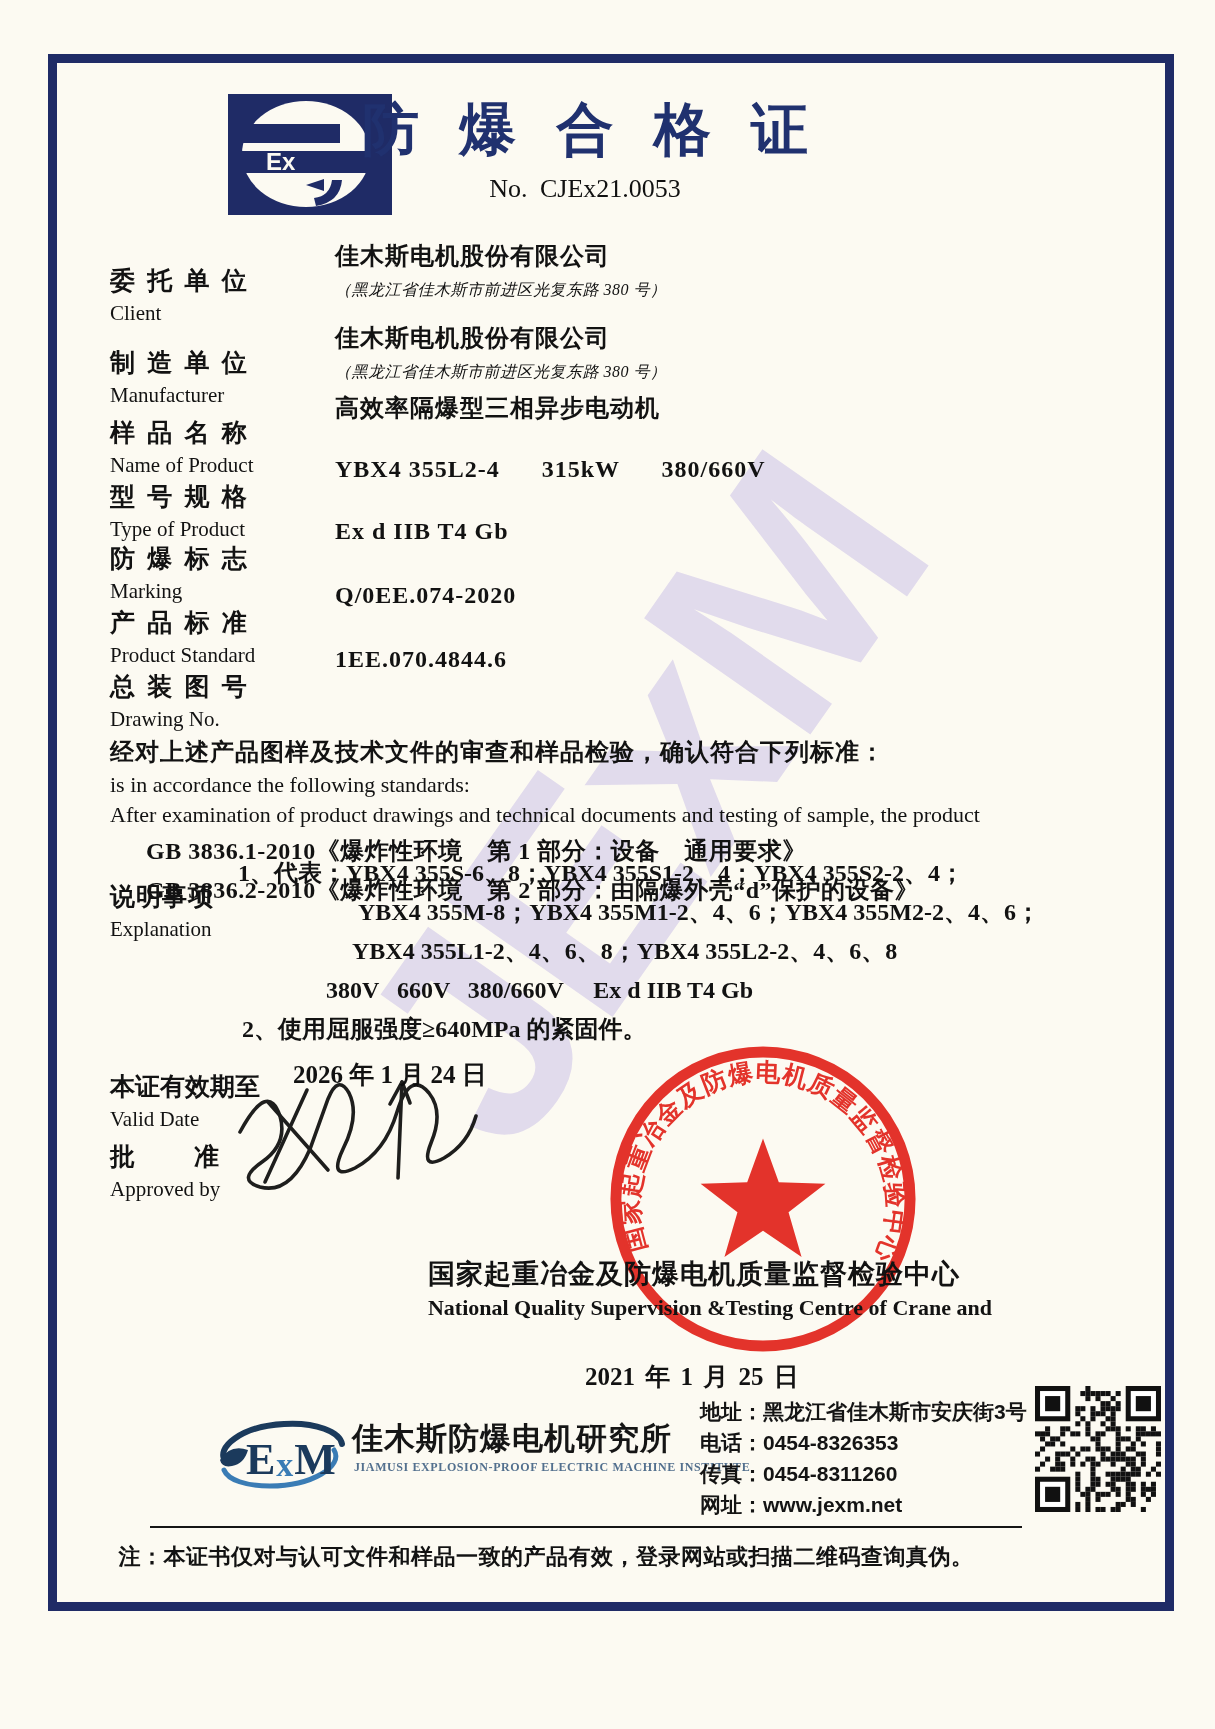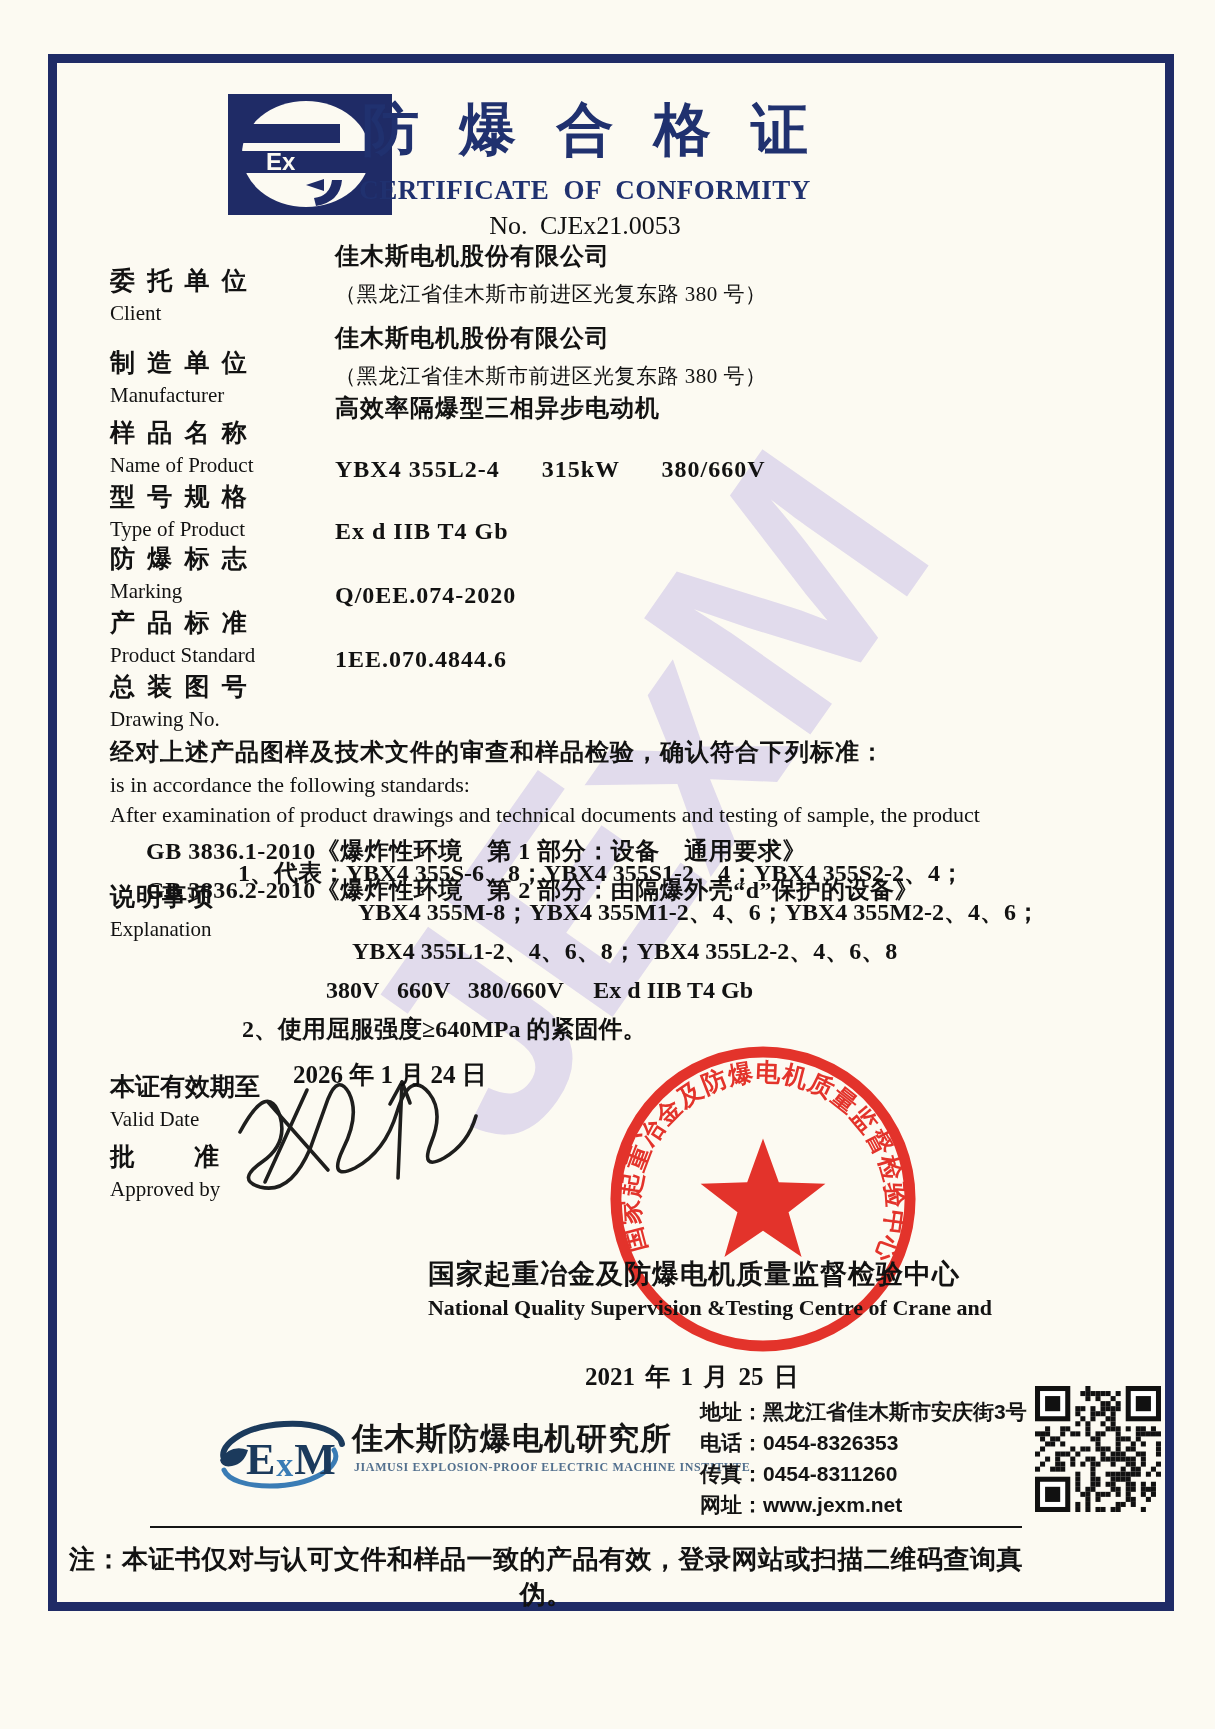--- a/index.html
+++ b/index.html
@@ -36,21 +36,21 @@
   }
   .cert-no { margin-top:5px; font-size:26px; font-weight:normal; color:#111; word-spacing:6px; }
 
   
   .row { position:absolute; left:0; width:1080px; }
   .row .lab { position:absolute; left:110px; top:0; }
   .lab-cn { font-size:25px; font-weight:bold; letter-spacing:3px; white-space:pre;margin-top:24px; }
   .lab-en { font-size:21px; margin-top:4px; }
   .row .val { position:absolute; left:335px; top:0; }
   .val-main { font-size:24px; font-weight:bold; letter-spacing:1px; white-space:pre; }
-  .val-note { font-size:21px; margin-top:8px; letter-spacing:.5px; }
+  .val-note { font-size:16px; margin-top:8px; letter-spacing:.5px;font-style:italic; }
   .val-note:empty { display:none; }
 
   
   .statement { position:absolute; left:110px; top:736px; width:980px; }
   .st-cn { font-size:24px; font-weight:bold; letter-spacing:1px; }
   .st-en { font-size:22px; line-height:27px; margin-top:3px; }
   .st-std { font-size:24px; font-weight:bold; margin-left:36px; margin-top:7px; letter-spacing:.5px; white-space:nowrap; }
 
   
   .exp-label { position:absolute; left:110px; top:856px; }
@@ -78,21 +78,21 @@
   .jexm-logo { position:absolute; left:212px; top:1414px; width:136px; height:78px; }
   .inst-cn { position:absolute; left:352px; top:1418px; font-family:"Liberation Sans",sans-serif;
              font-weight:900; font-size:31px; letter-spacing:1px; color:#151515; white-space:nowrap; }
   .inst-en { position:absolute; left:354px; top:1460px; font-family:Liberation Serif, serif;
              font-weight:bold; font-size:12px; letter-spacing:.6px; color:#53708e; white-space:nowrap; }
   .contacts { position:absolute; left:700px; top:1396px; font-family:"Liberation Sans",sans-serif; }
   .contact-line { font-size:21px; font-weight:bold; line-height:31px; white-space:nowrap; color:#141414; }
   .qr { position:absolute; left:1035px; top:1386px; }
   .divider { position:absolute; left:150px; top:1526px; width:872px; height:2px; background:#151515; }
   .note { position:absolute; left:58px; top:1542px; width:976px; text-align:center;
-          font-family:"Liberation Sans",sans-serif; font-weight:bold; font-size:26px; letter-spacing:.5px; }
+          font-family:"Liberation Sans",sans-serif; font-weight:bold; font-size:22px; letter-spacing:.5px; }
 </style>
 </head>
 <body>
 
 <div class="page">
   <div class="watermark">JExM</div>
   <div class="frame"></div>
 
   <div class="content">
 
@@ -100,21 +100,20 @@
       <rect x="0" y="0" width="164" height="121" fill="#1f2b66"></rect>
       <ellipse cx="78" cy="60" rx="64" ry="53" fill="#fcfaf2"></ellipse>
       <rect x="0" y="30" width="112" height="19" fill="#1f2b66"></rect>
       <rect x="0" y="57" width="164" height="22" fill="#1f2b66"></rect>
       <path d="M88,112 q24,-4 26,-26 l-10,0 q-2,16 -18,18 z" fill="#1f2b66"></path>
       <path d="M96,97 l-18,-6 18,-6 z" fill="#1f2b66"></path>
       <text x="38" y="76" font-family="Liberation Sans, sans-serif" font-size="24" font-weight="bold" fill="#fcfaf2">Ex</text>
     </svg>
     <div class="title-wrap">
       <div class="title-cn">防 爆 合 格 证</div>
-      <div class="title-en">CERTIFICATE  OF  CONFORMITY</div>
       <div class="cert-no">No.  CJEx21.0053</div>
     </div>
 
     <div class="row" style="top:240px">
       <div class="lab">
           <div class="lab-cn">委 托 单 位</div>
           <div class="lab-en">Client</div>
         </div>
       <div class="val">
           <div class="val-main">佳木斯电机股份有限公司</div>

